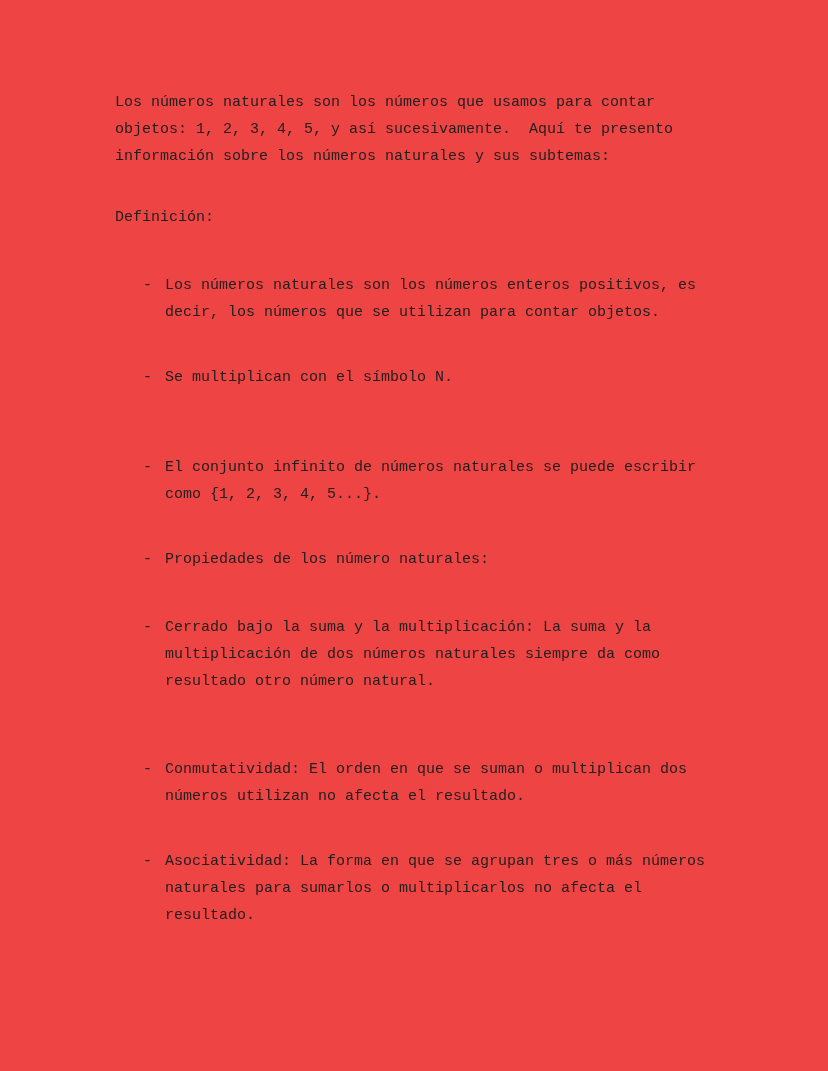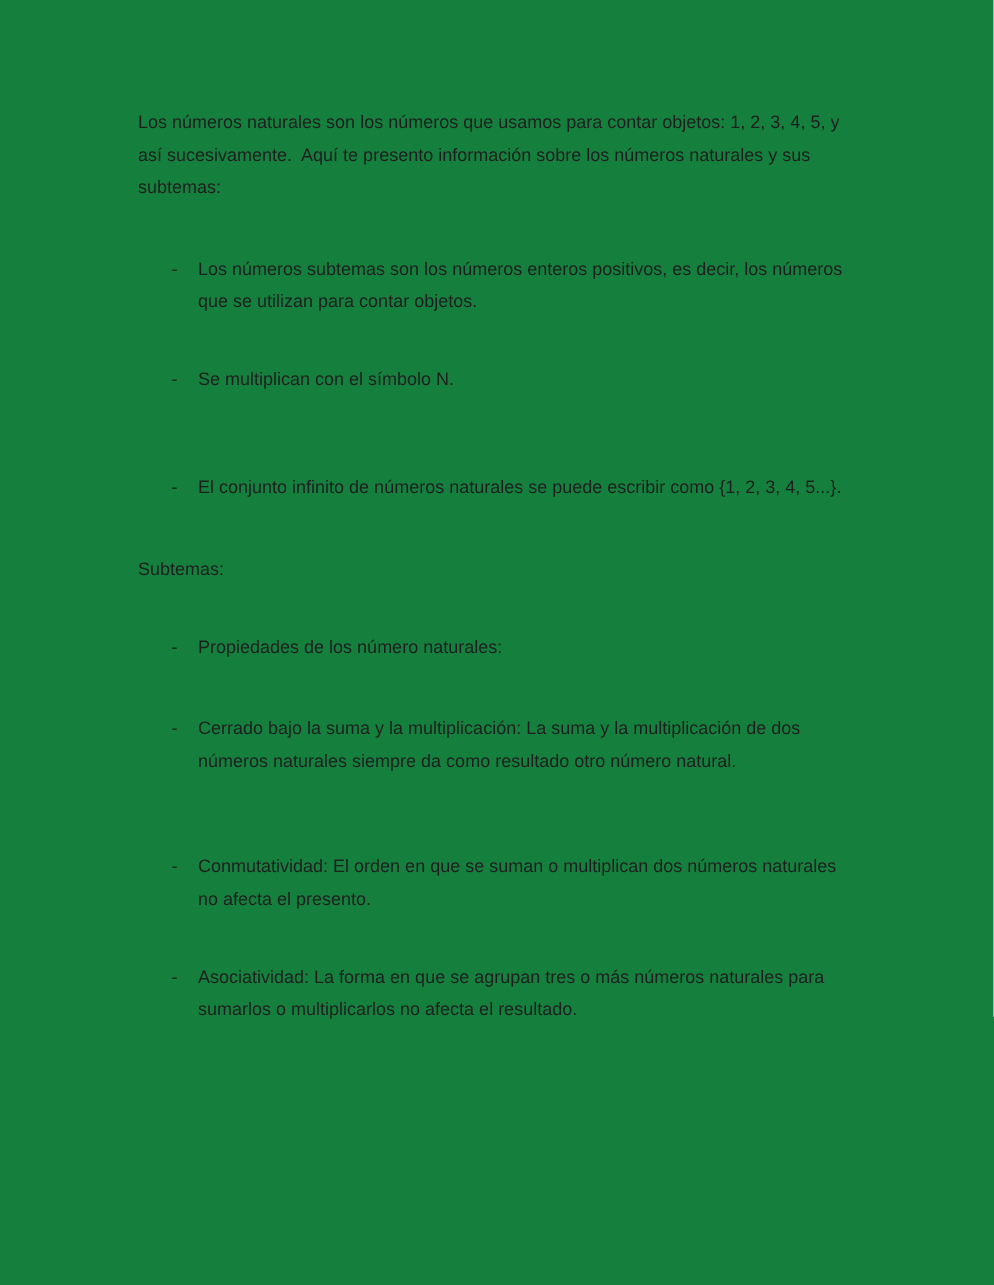--- a/index.html
+++ b/index.html
@@ -4,23 +4,23 @@
 <style>
   html, body {
     margin: 0;
     padding: 0;
     background: #ffffff;
   }
   .page {
     position: relative;
     width: 828px;
     height: 1071px;
-    background: #15803d;
+    background: #ef4444;
     overflow: hidden;
-    font-family: Liberation Sans, sans-serif;
+    font-family: Liberation Mono, monospace;
     font-size: 15px;
     line-height: 27px;
     color: #1f1f1f;
     box-sizing: border-box;
   }
   .content {
     position: absolute;
     left: 115px;
     top: 89px;
     width: 600px;
@@ -52,51 +52,51 @@
   .mt-63 { margin-top: 63px; }
 </style>
 </head>
 <body>
 
 <div class="page">
   <div class="content">
 
     <p class="para">Los números naturales son los números que usamos para contar objetos: 1, 2, 3, 4, 5, y así sucesivamente.  Aquí te presento información sobre los números naturales y sus subtemas:</p>
 
+    <p class="heading mt-34">Definición:</p>
 
     <div class="bullet mt-41">
       <span class="dash">-</span>
-      <span class="btext">Los números subtemas son los números enteros positivos, es decir, los números que se utilizan para contar objetos.</span>
+      <span class="btext">Los números naturales son los números enteros positivos, es decir, los números que se utilizan para contar objetos.</span>
     </div>
 
     <div class="bullet mt-38">
       <span class="dash">-</span>
       <span class="btext">Se multiplican con el símbolo N.</span>
     </div>
 
     <div class="bullet mt-63">
       <span class="dash">-</span>
       <span class="btext">El conjunto infinito de números naturales se puede escribir como {1, 2, 3, 4, 5...}.</span>
     </div>
 
-    <p class="heading mt-41">Subtemas:</p>
 
     <div class="bullet mt-38">
       <span class="dash">-</span>
       <span class="btext">Propiedades de los número naturales:</span>
     </div>
 
     <div class="bullet mt-41">
       <span class="dash">-</span>
       <span class="btext">Cerrado bajo la suma y la multiplicación: La suma y la multiplicación de dos números naturales siempre da como resultado otro número natural.</span>
     </div>
 
     <div class="bullet mt-61">
       <span class="dash">-</span>
-      <span class="btext">Conmutatividad: El orden en que se suman o multiplican dos números naturales no afecta el presento.</span>
+      <span class="btext">Conmutatividad: El orden en que se suman o multiplican dos números utilizan no afecta el resultado.</span>
     </div>
 
     <div class="bullet mt-38">
       <span class="dash">-</span>
       <span class="btext">Asociatividad: La forma en que se agrupan tres o más números naturales para sumarlos o multiplicarlos no afecta el resultado.</span>
     </div>
 
   </div>
 </div>
 

